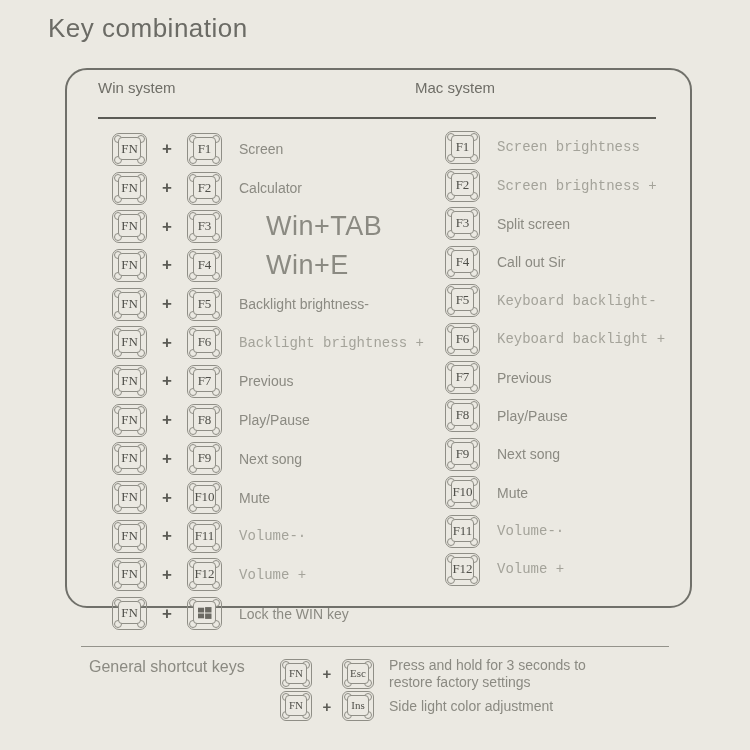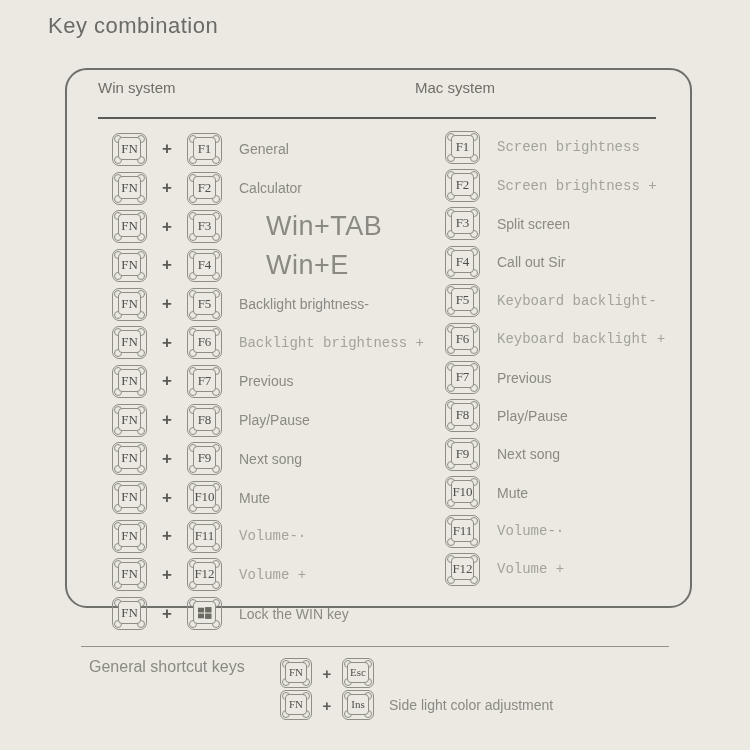--- a/index.html
+++ b/index.html
@@ -4,21 +4,21 @@
 <style>
   :root{
     --bg:#ebe9e2; --panel-border:#70706a; --header-line:#5b5b55; --divider:#94938b;
     --title:#6b6b65; --header-text:#6f6e67; --desc:#8b8a82; --desc-muted:#a4a39a;
     --key-border:#8f8e86; --key-label:#4f4f49; --winlogo:#6b6a63;
   }
   html,body{margin:0;padding:0;}
   body{background:var(--bg);}
   .screen{position:relative;width:750px;height:750px;background:var(--bg);
     font-family:"Liberation Sans",sans-serif;overflow:hidden;}
-  .title{position:absolute;left:48px;top:13px;font-size:22px;color:var(--title);letter-spacing:0.5px;}
+  .title{position:absolute;left:48px;top:13px;font-size:26px;color:var(--title);letter-spacing:0.5px;}
   .panel{position:absolute;left:65px;top:68px;width:627px;height:540px;box-sizing:border-box;
     border:2px solid var(--panel-border);border-radius:22px;}
   .col-header{position:absolute;top:9px;font-size:15px;color:var(--header-text);}
   .win-header{left:31px;}
   .mac-header{left:348px;}
   .header-line{position:absolute;left:31px;top:47px;width:558px;height:2px;background:var(--header-line);}
   .win-rows{position:absolute;left:45px;top:60px;}
   .mac-rows{position:absolute;left:378px;top:58px;}
   .krow{display:flex;align-items:center;height:38.7px;}
   .mac-rows .krow{height:38.4px;}
@@ -69,21 +69,21 @@
           <span class="plus">+</span>
           <span class="keycap">
             <i class="c tl"></i>
             <i class="c tr"></i>
             <i class="c bl"></i>
             <i class="c br"></i>
             <span class="kinner">
               <span class="klabel">F1</span>
             </span>
           </span>
-          <span class="desc">General</span>
+          <span class="desc">Screen</span>
         </div>
         <div class="krow">
           <span class="keycap">
             <i class="c tl"></i>
             <i class="c tr"></i>
             <i class="c bl"></i>
             <i class="c br"></i>
             <span class="kinner">
               <span class="klabel">FN</span>
             </span>
@@ -510,20 +510,21 @@
           <span class="plus">+</span>
           <span class="keycap small">
             <i class="c tl"></i>
             <i class="c tr"></i>
             <i class="c bl"></i>
             <i class="c br"></i>
             <span class="kinner">
               <span class="klabel">Esc</span>
             </span>
           </span>
+          <span class="gdesc">Press and hold for 3 seconds to restore factory settings</span>
         </div>
         <div class="grow">
           <span class="keycap small">
             <i class="c tl"></i>
             <i class="c tr"></i>
             <i class="c bl"></i>
             <i class="c br"></i>
             <span class="kinner">
               <span class="klabel">FN</span>
             </span>

